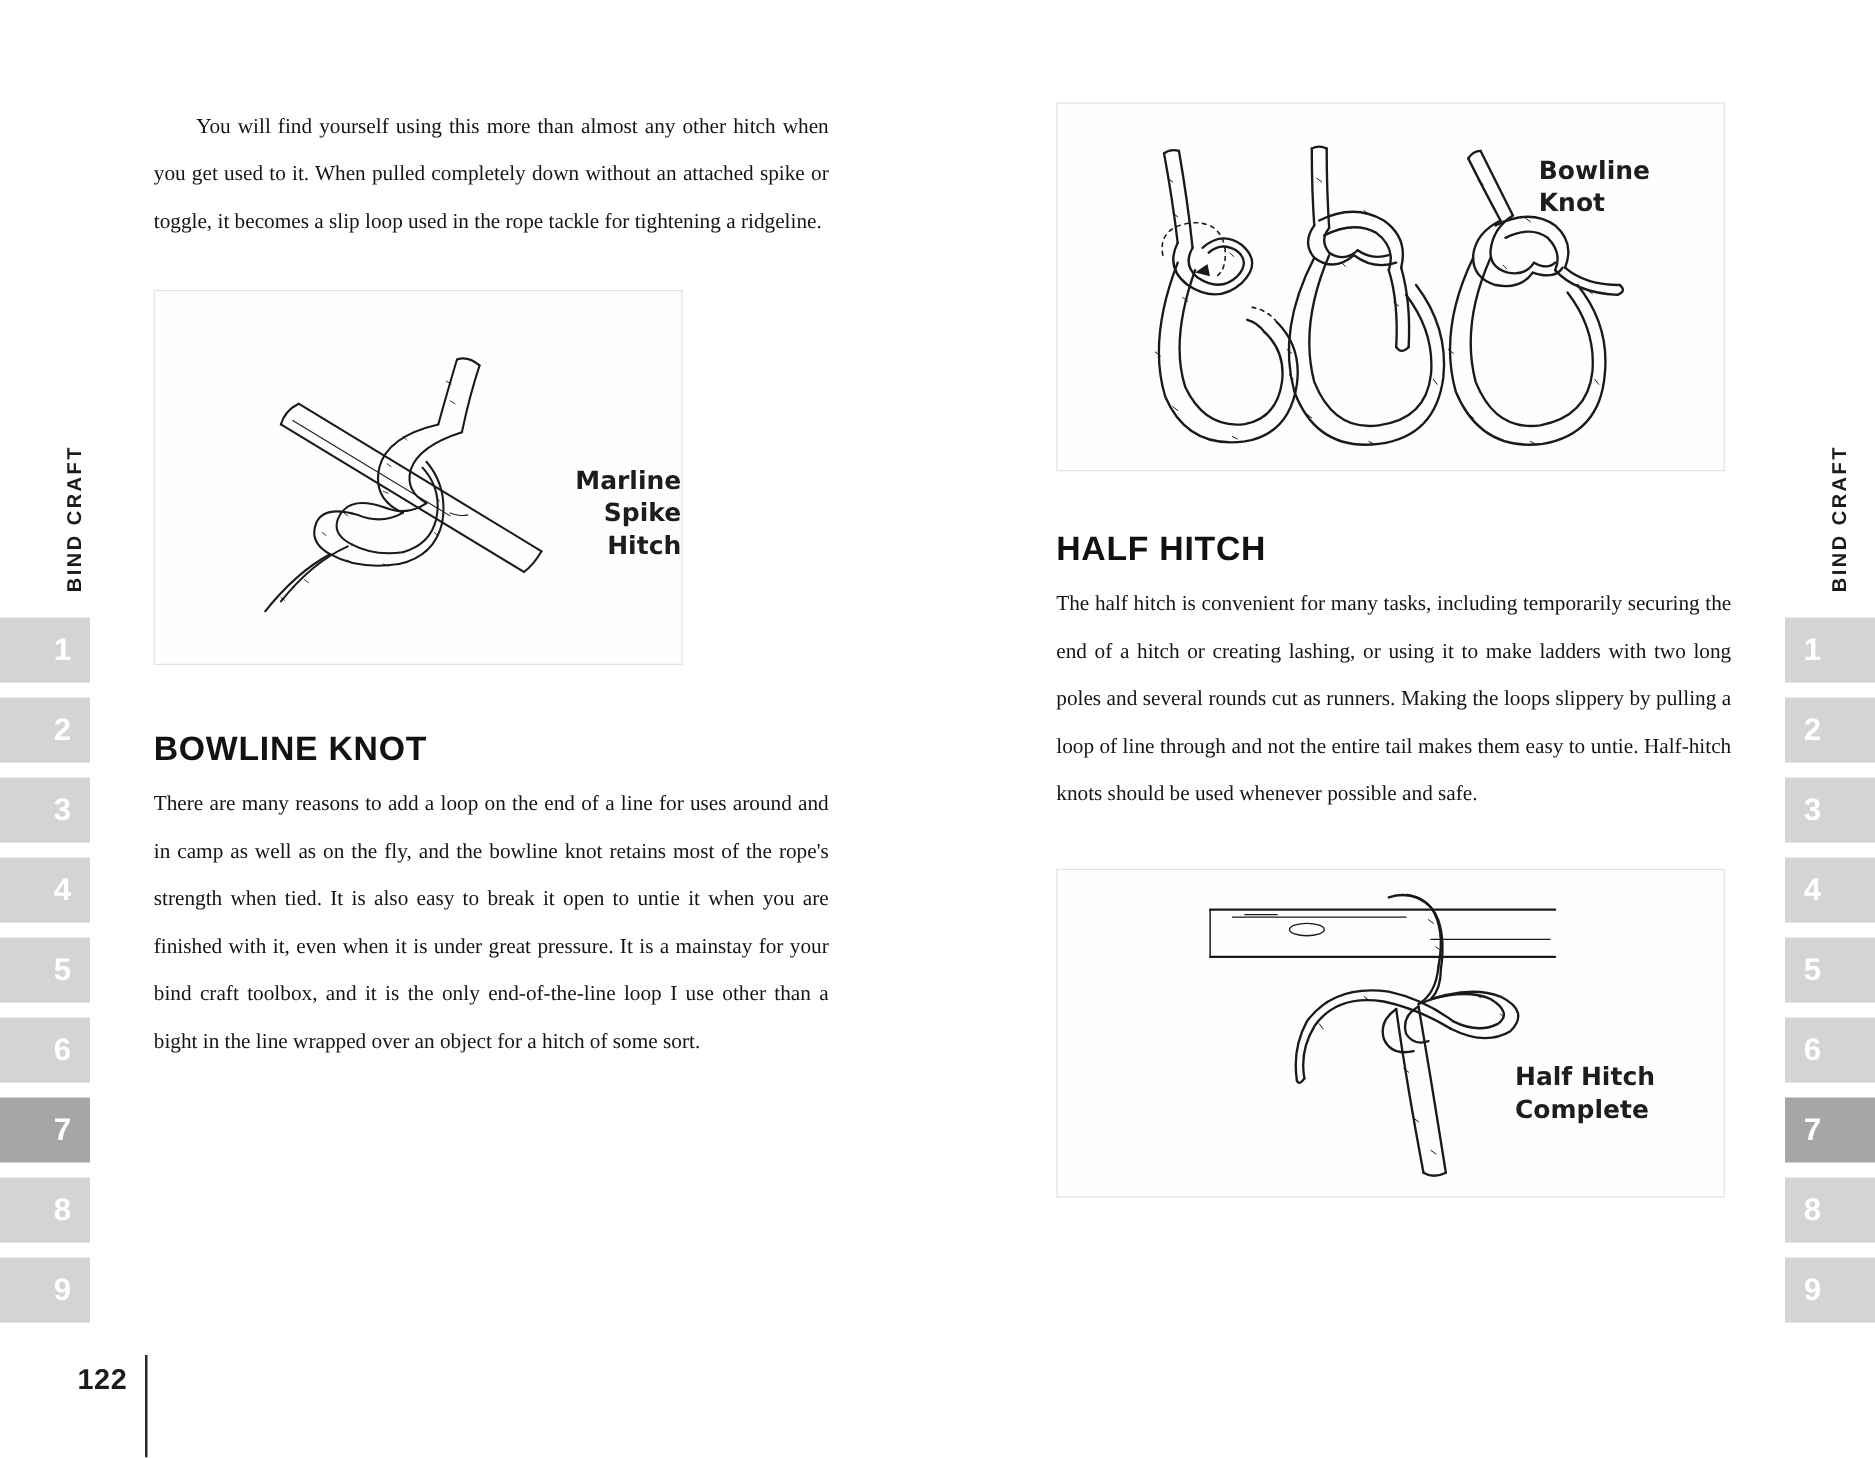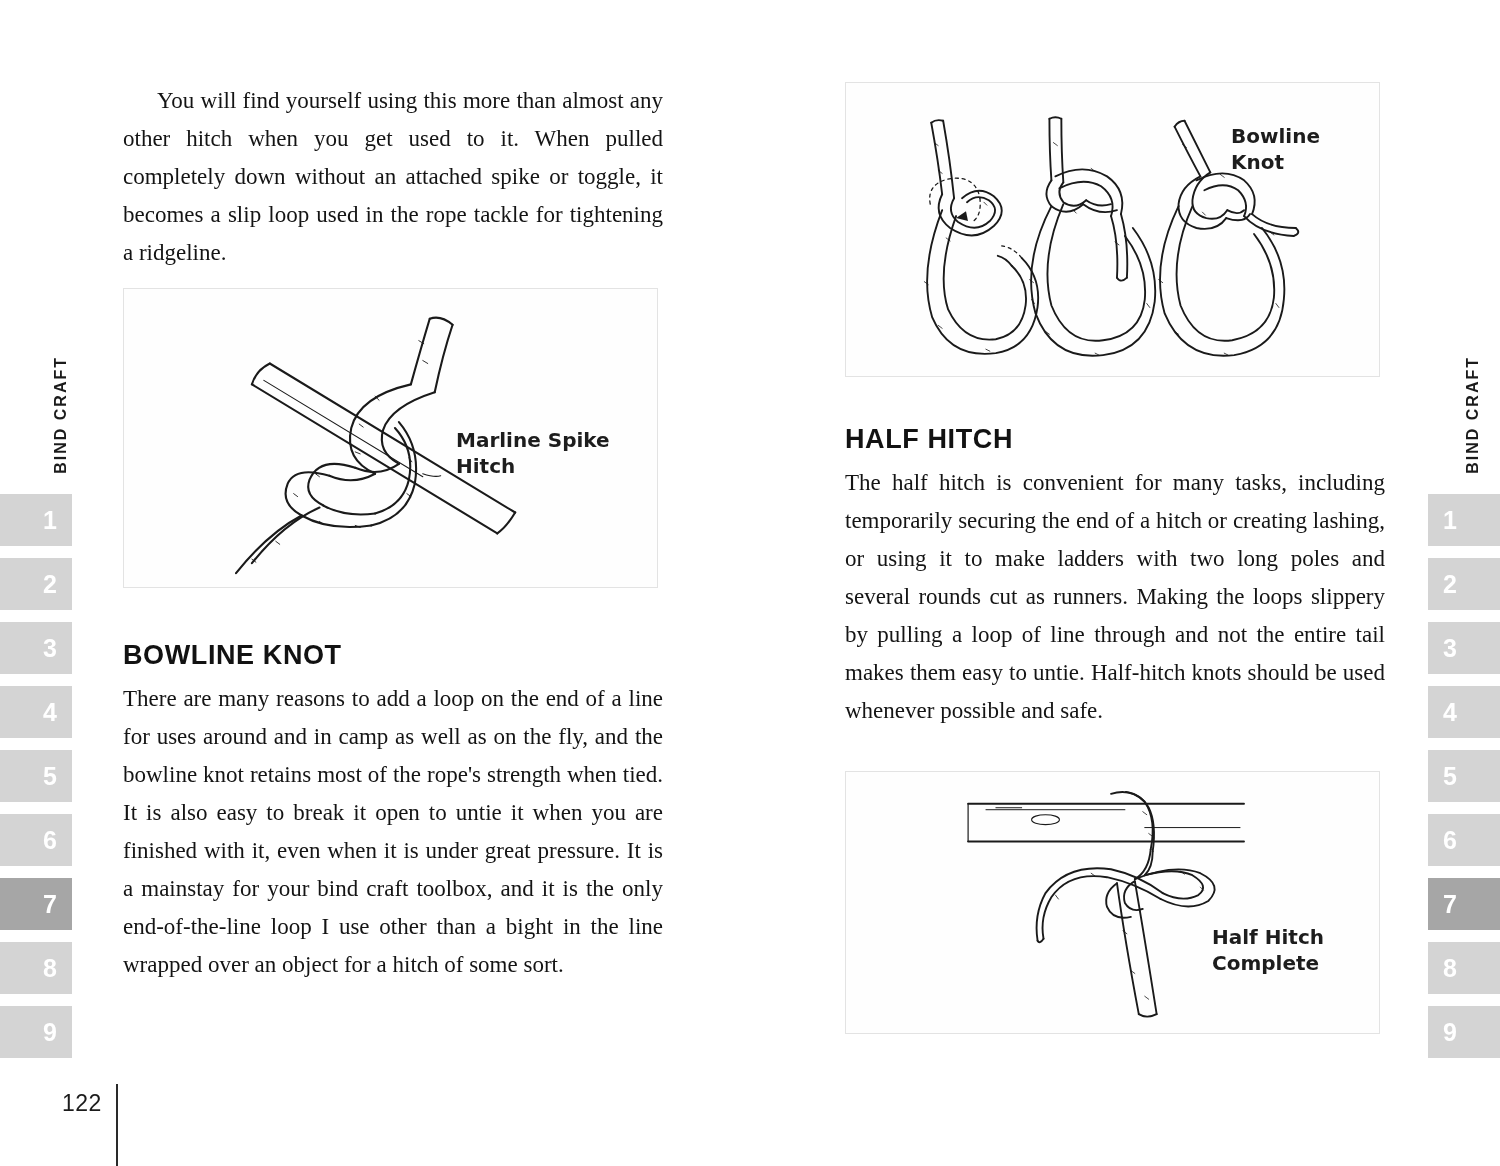--- a/index.html
+++ b/index.html
@@ -92,21 +92,21 @@
   
   .content {
     position: absolute;
     top: 82px;
     width: 540px;
   }
   .page-left  .content { left: 123px; }
   .page-right .content { left: 95px; }
 
   .body-text {
-    font-size: 23px;
+    font-size: 17px;
     line-height: 38px;
     text-align: justify;
     text-justify: inter-word;
     margin: 0;
     color: #141414;
     hyphens: none;
   }
   .body-text.indent { text-indent: 34px; }
 
   .section-heading {
@@ -141,21 +141,21 @@
 
   
   .folio {
     position: absolute;
     bottom: 0;
     height: 110px;
   }
   .folio-num {
     position: absolute;
     font-family: "Liberation Sans Narrow", "Liberation Sans", sans-serif;
-    font-weight: 400;
+    font-weight: 700;
     font-size: 23px;
     letter-spacing: 0.5px;
     color: #1b1b1b;
     top: 34px;
   }
   .folio-rule {
     position: absolute;
     top: 28px;
     width: 2px;
     height: 82px;
@@ -205,21 +205,21 @@
           <div class="tab left" style="top: 1006px;">
             <span class="tab-num">9</span>
           </div>
         </div>
     </div>
 
     <div class="content">
 
       <p class="body-text indent">You will find yourself using this more than almost any other hitch when you get used to it. When pulled completely down without an attached spike or toggle, it becomes a slip loop used in the rope tackle for tightening a ridgeline.</p>
 
-      <div class="figure" style="margin-top:16px; width:535px; height:300px;">
+      <div class="figure" style="margin-top:36px; width:423px; height:300px;text-align:right;">
         <svg viewBox="0 0 535 300" xmlns="http://www.w3.org/2000/svg">
           <g fill="none" stroke="#1a1a1a" stroke-width="2.1" stroke-linecap="round" stroke-linejoin="round">
 
             <path d="M128 96 L375 246"></path>
             <path d="M146 75 L393 225"></path>
             <path d="M128 96 Q132 82 146 75"></path>
             <path d="M375 246 Q384 240 393 225"></path>
 
             <path d="M140 92 L300 189" stroke-width="1.1"></path>
             <path d="M300 186 q12 4 18 2" stroke-width="1.1"></path>

